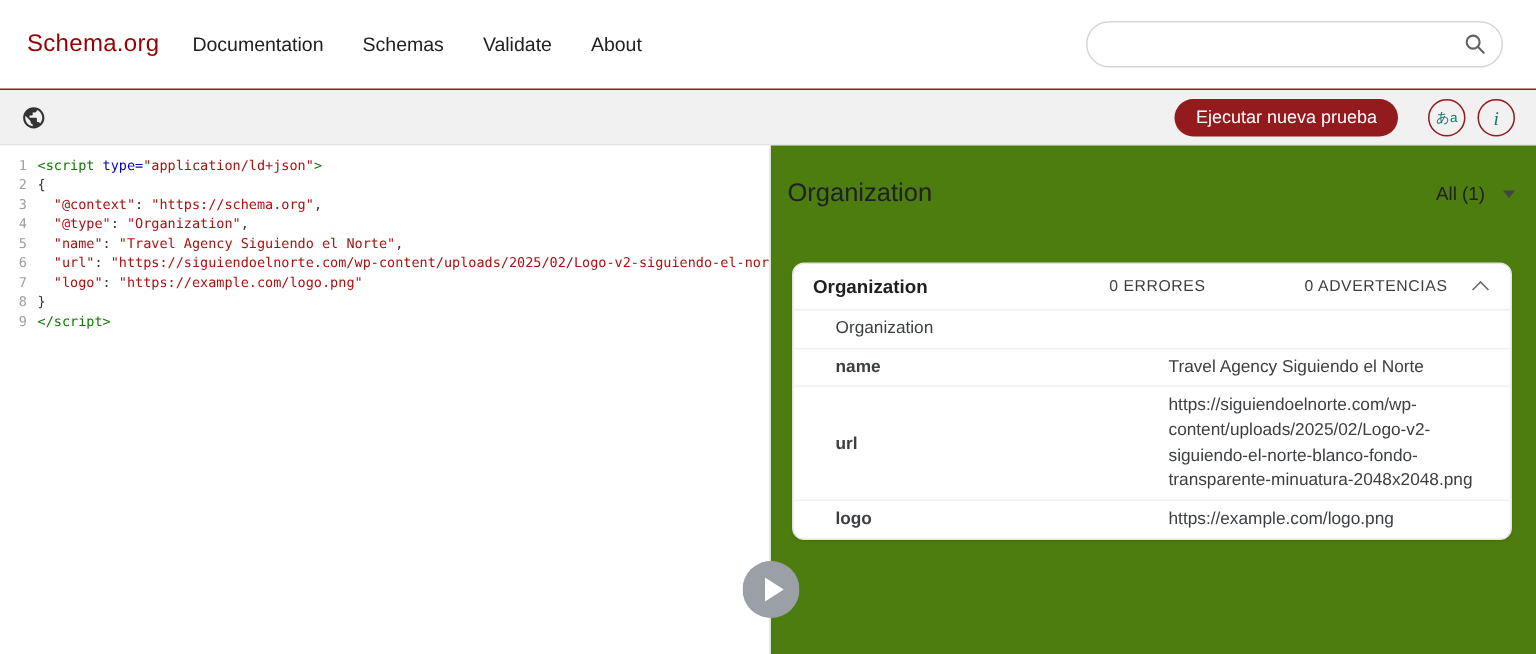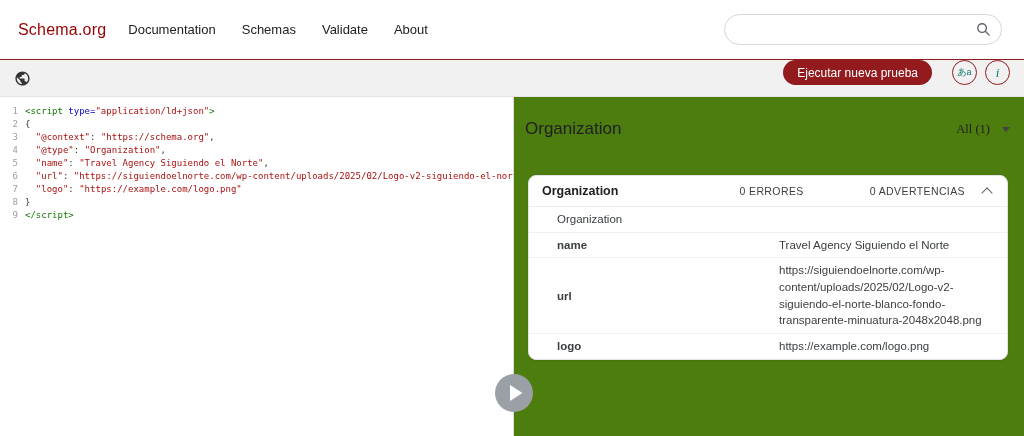--- a/index.html
+++ b/index.html
@@ -17,21 +17,21 @@
   .search {
     margin-left: auto; margin-right: 22px; width: 278px; height: 31px;
     border: 1px solid #d6d6d6; border-radius: 16px; background: #fff;
     display: flex; align-items: center; padding: 0 10px 0 14px;
   }
   .search input { border: none; outline: none; flex: 1; font-size: 13px; background: transparent; font-family: "Liberation Sans", sans-serif; }
   .search svg { flex-shrink: 0; }
 
   
   .toolbar {
-    height: 37px; background: #f1f1f1; display: flex; 
+    height: 37px; background: #f1f1f1; display: flex; align-items: center;
     padding: 0 14px; border-bottom: 1px solid #e4e4e4;
   }
   .globe { display: flex; align-items: center; cursor: pointer; }
   .run-btn {
     margin-left: auto; margin-right: 12px; height: 25px; padding: 0 14px;
     background: #931b1e; color: #fff; border: none; border-radius: 13px;
     font-size: 12px; font-family: "Liberation Sans", sans-serif; cursor: pointer;
   }
   .circle-btn {
     width: 25px; height: 25px; border: 1.5px solid #931b1e; border-radius: 50%;
@@ -52,21 +52,21 @@
   .tok-tag   { color: #117700; }
   .tok-attr  { color: #0000cc; }
   .tok-str   { color: #aa1111; }
   .tok-punct { color: #333333; }
 
   
   .right-pane { flex: 1; background: #4d7c0f; overflow: hidden; }
   .heading-row { display: flex; align-items: center; margin: 22px 14px 0 11px; }
   .heading-row h2 { font-size: 17px; font-weight: 400; color: #202124; }
   .filter { margin-left: auto; display: flex; align-items: center; cursor: pointer; }
-  .filter span:first-child { font-size: 12.5px; color: #202124; font-family: Liberation Serif, serif; }
+  .filter span:first-child { font-size: 12.5px; color: #202124; }
   .caret {
     width: 0; height: 0; margin-left: 12px;
     border-left: 4px solid transparent; border-right: 4px solid transparent;
     border-top: 5px solid #444;
   }
 
   .card {
     margin: 36px 16px 0 14px; background: #fff; border: 1px solid #e3e3e3;
     border-radius: 8px; box-shadow: 0 1px 2px rgba(0,0,0,.08); overflow: hidden;
   }

